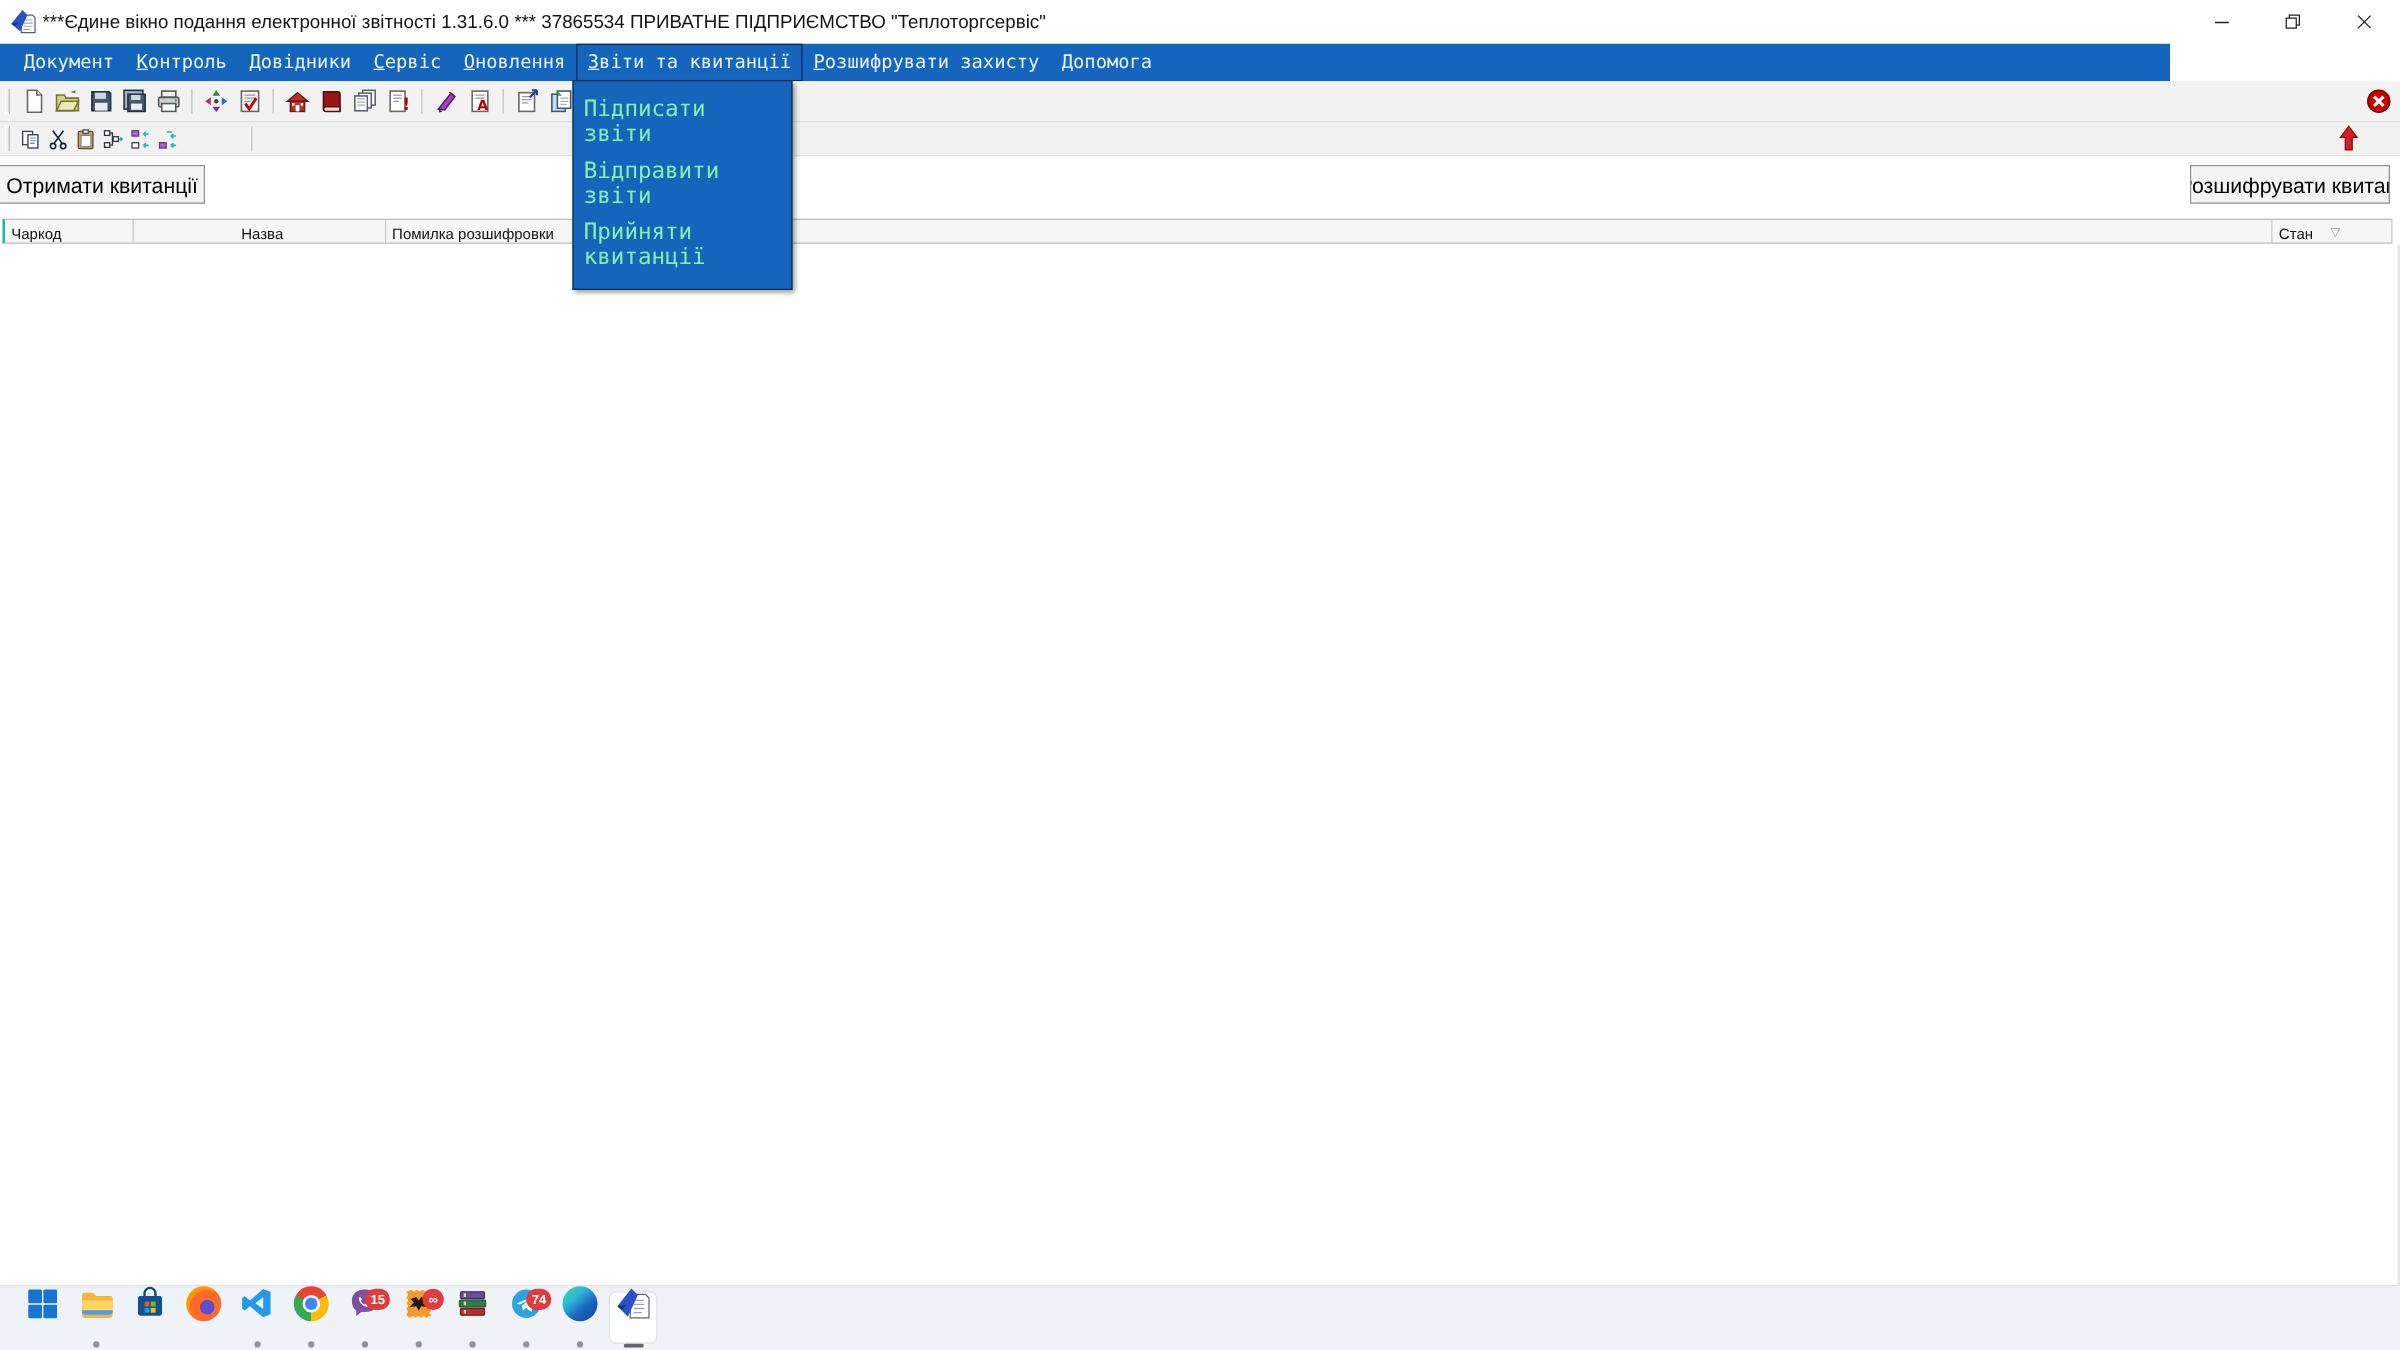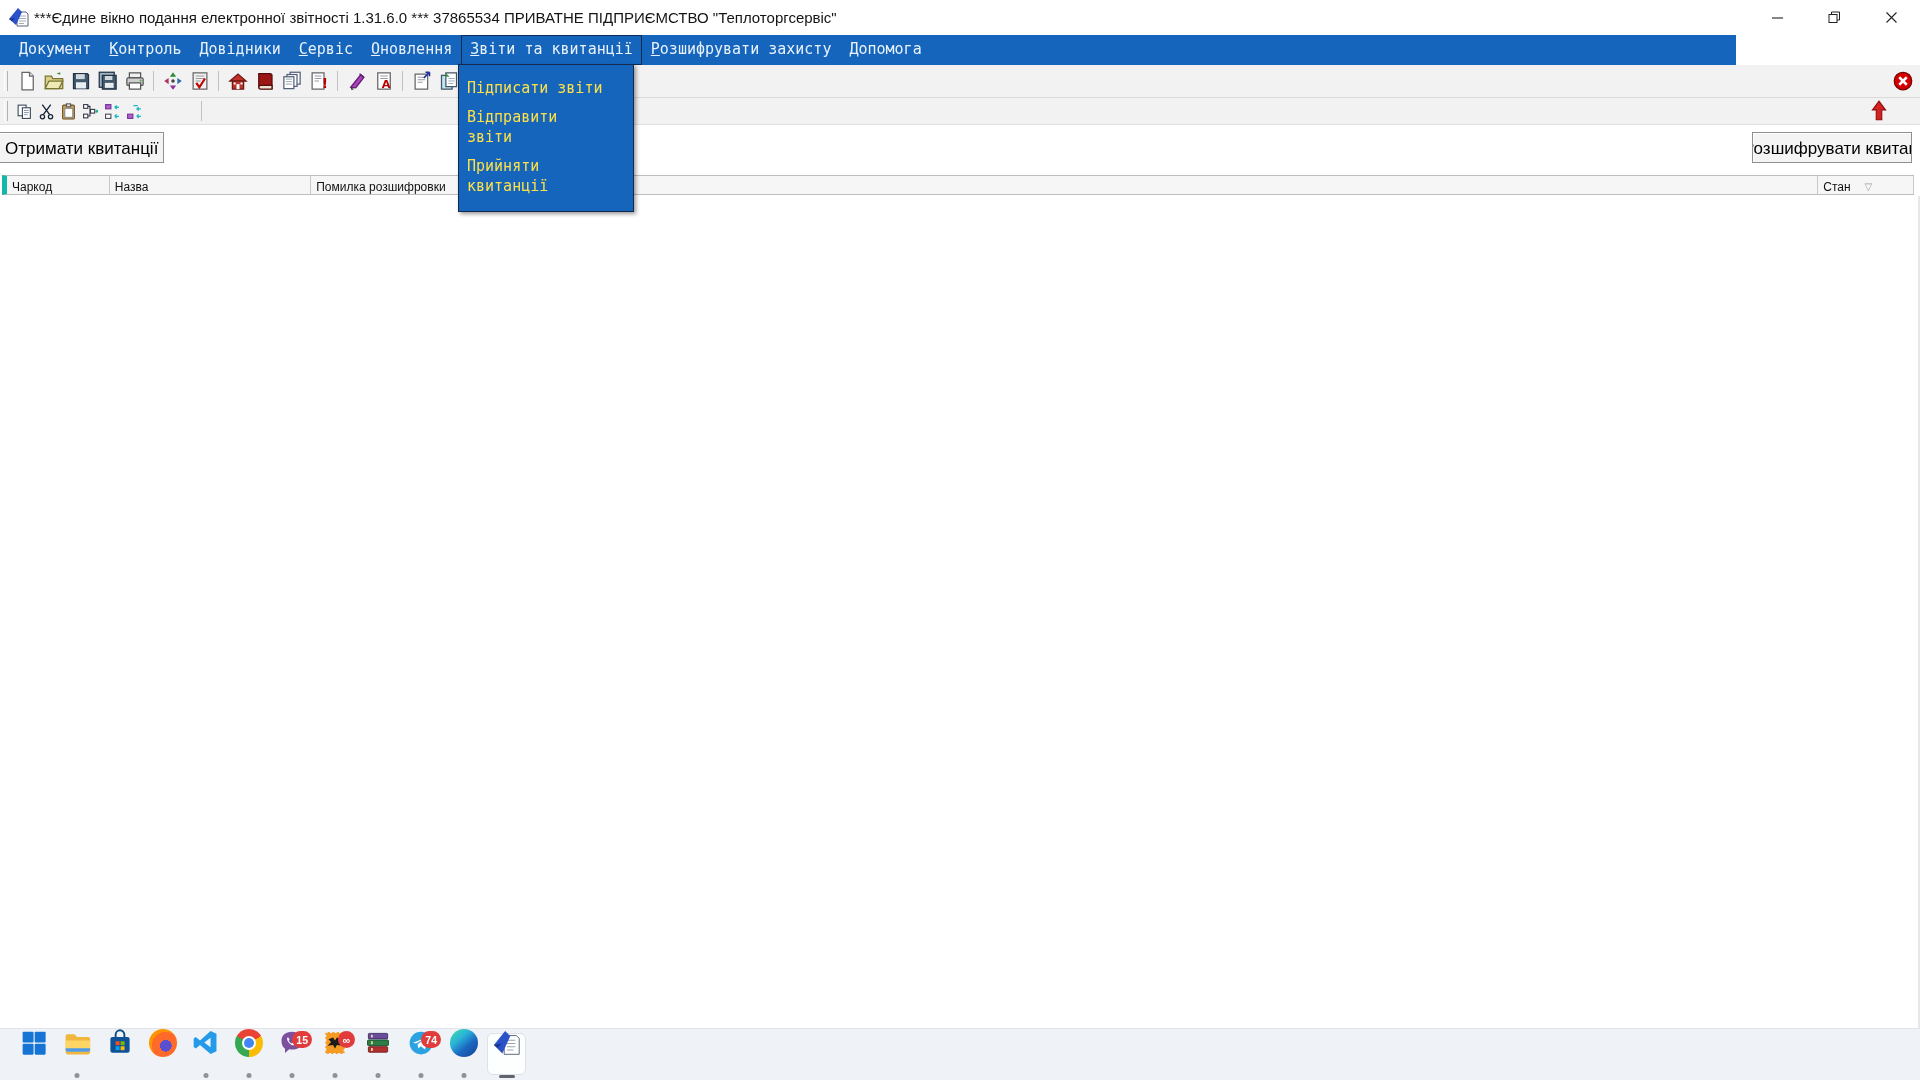--- a/index.html
+++ b/index.html
@@ -45,33 +45,33 @@
     font-size:17px;color:#000;overflow:hidden;}
   .push-btn span{position:absolute;top:6px;white-space:nowrap;}
   #btn-receive{left:-16px;width:180px;}
   #btn-receive span{left:20px;}
   #btn-decrypt{left:1752px;width:160px;}
   #btn-decrypt span{left:-10px;}
 
   
   .grid-header{left:2px;top:175px;width:1912px;height:20px;display:flex;
     background:#f6f6f6;border-top:1px solid #bdbdbd;border-bottom:1px solid #bdbdbd;
-    border-left:5px solid #14b8a6;font-size:12px;color:#111;}
+    border-left:2px solid #14b8a6;font-size:12px;color:#111;}
   .gh-cell{border-right:1px solid #c9c9c9;padding:3px 0 0 5px;height:100%;
     white-space:nowrap;overflow:hidden;display:flex;align-items:center;gap:14px;}
-  .gh-c0{width:103px;} .gh-c1{width:202px;} .gh-c2{width:1511px;} .gh-c3{width:96px;}
+  .gh-c0{width:103px;} .gh-c1{width:202px;justify-content:center;} .gh-c2{width:1511px;} .gh-c3{width:96px;}
   .sort-tri{color:#98a0a8;font-size:10px;line-height:1;}
   .content-area{left:0;top:196px;width:1920px;height:832px;background:#ffffff;
     border-right:2px solid #e7e7e7;}
 
   
   .dropdown{left:458px;top:64px;width:176px;min-height:112px;z-index:60;
     background:var(--menu-blue);border:1px solid #14294b;
     box-shadow:2px 2px 4px rgba(0,0,0,.4);padding:7px 16px 9px 0;
-    font-family:"DejaVu Sans Mono",monospace;font-size:15px;color:#fde047;}
+    font-family:"DejaVu Sans Mono",monospace;font-size:18px;color:#86efac;}
   .dd-item{padding:3px 8px;margin:3px 0;line-height:20px;}
 
   
   .taskbar{left:0;top:1028px;width:1920px;height:52px;background:var(--taskbar-bg);
     border-top:1px solid #e1e5ea;}
   .tb-icons{position:absolute;left:12px;top:0;height:52px;display:flex;}
   .tb-slot{width:43px;height:52px;position:relative;display:flex;align-items:flex-start;justify-content:center;}
   .tb-slot .dot{position:absolute;bottom:3px;left:50%;transform:translateX(-50%);
     width:5px;height:5px;border-radius:50%;background:#8d939b;}
   .tb-slot.active::before{content:"";position:absolute;left:2px;top:4px;right:2px;bottom:6px;

